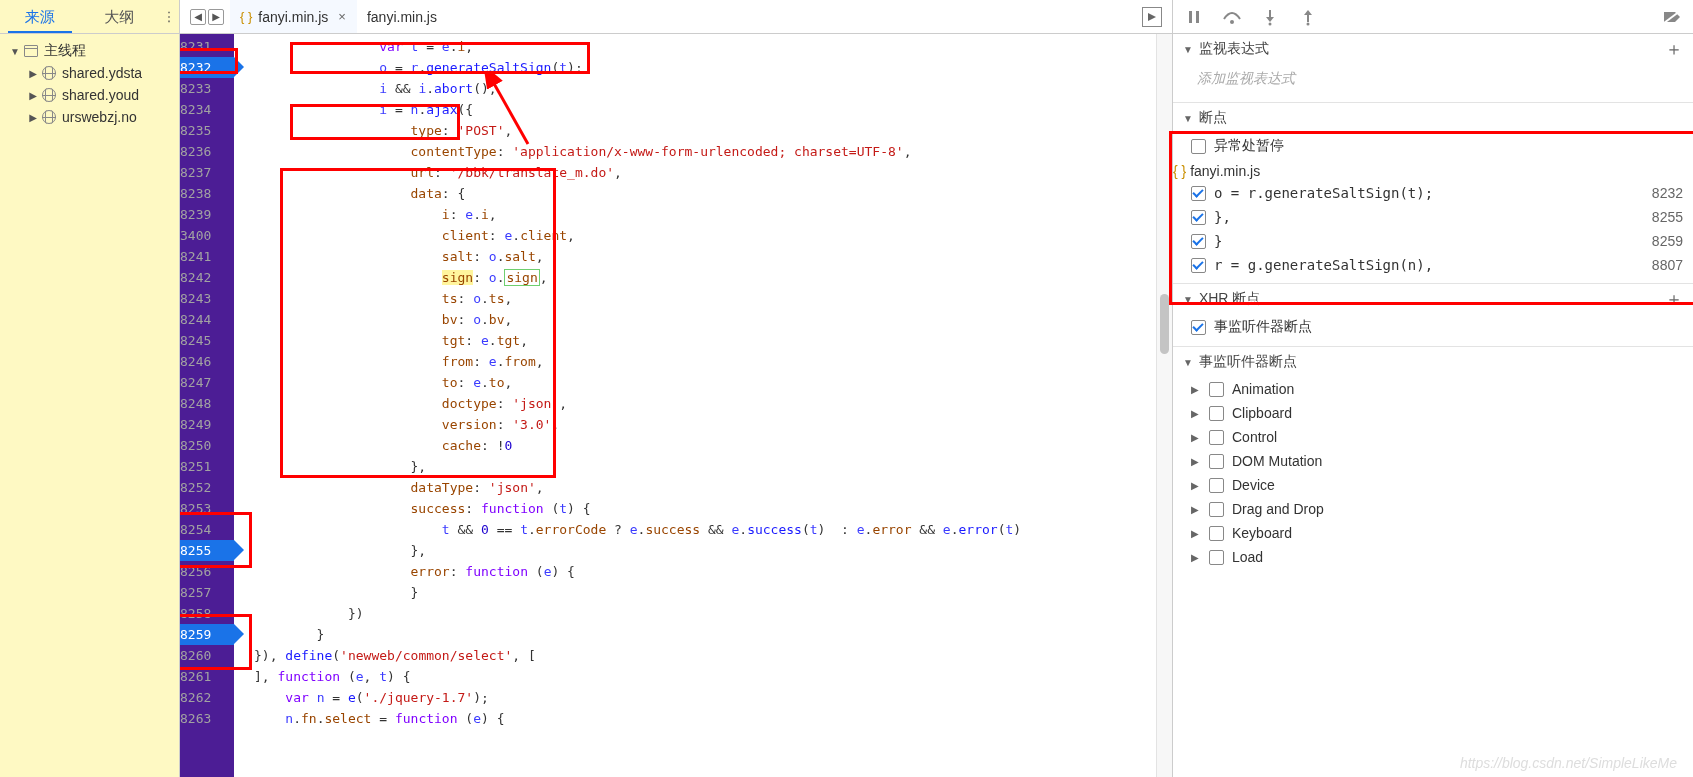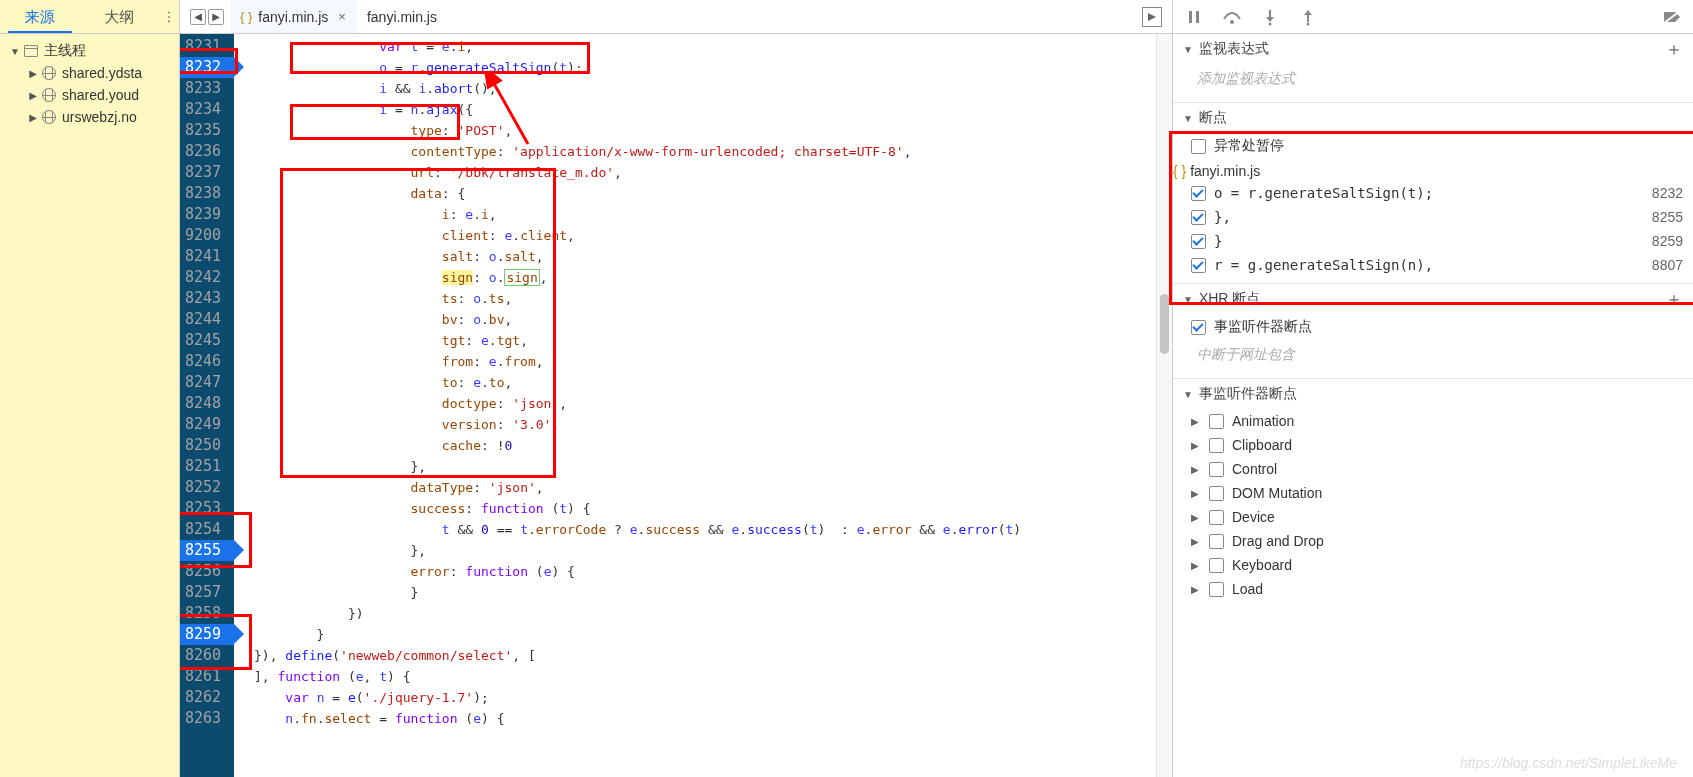--- a/index.html
+++ b/index.html
@@ -172,25 +172,25 @@
   }
 
   .editor-body {
     flex: 1;
     display: flex;
     overflow: hidden;
     position: relative;
   }
   .gutter {
     width: 54px;
-    background: #0c4a6e;
-    text-align: center;
+    background: #4c1d95;
+    text-align: left;
     color: #a2a2a2;
     font-family: Menlo, Consolas, monospace;
-    font-size: 15px;
+    font-size: 13px;
     padding-top: 2px;
     user-select: none;
   }
   .gl {
     height: 21px;
     line-height: 21px;
     padding-right: 8px;
     position: relative;
   }
   .gl.bp {
@@ -379,21 +379,21 @@
     <div class="gutter" id="gutter">
         <div class="gl">8231</div>
         <div class="gl bp">8232</div>
         <div class="gl">8233</div>
         <div class="gl">8234</div>
         <div class="gl">8235</div>
         <div class="gl">8236</div>
         <div class="gl">8237</div>
         <div class="gl">8238</div>
         <div class="gl">8239</div>
-        <div class="gl">9200</div>
+        <div class="gl">3400</div>
         <div class="gl">8241</div>
         <div class="gl">8242</div>
         <div class="gl">8243</div>
         <div class="gl">8244</div>
         <div class="gl">8245</div>
         <div class="gl">8246</div>
         <div class="gl">8247</div>
         <div class="gl">8248</div>
         <div class="gl">8249</div>
         <div class="gl">8250</div>
@@ -526,21 +526,20 @@
     <div class="section-header">
       <span class="tri">▼</span>
       <span>XHR 断点</span>
       <span class="plus">＋</span>
     </div>
     <div class="section-body">
       <div class="bp-row">
         <span class="cb checked"></span>
         <span>事监听件器断点</span>
       </div>
-      <div class="xhr-empty">中断于网址包含</div>
     </div>
   </div>
 
   <div class="section" style="border-bottom:none;">
     <div class="section-header">
       <span class="tri">▼</span>
       <span>事监听件器断点</span>
     </div>
     <div class="section-body" id="ev-body">
         <div class="ev-row">

